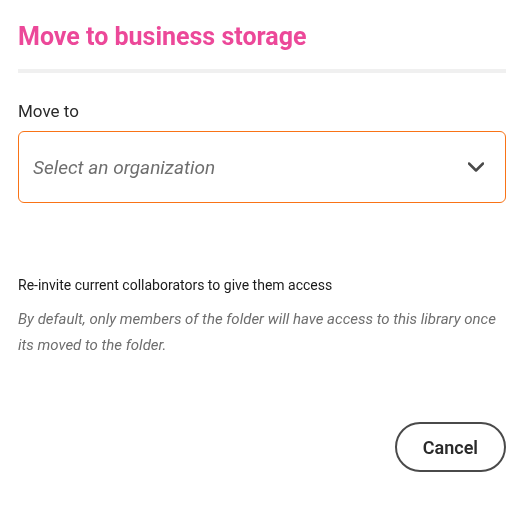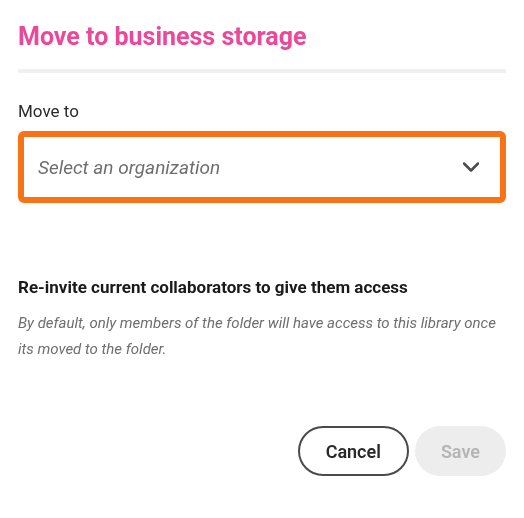--- a/index.html
+++ b/index.html
@@ -26,21 +26,21 @@
       background: #f0f0f0;
       margin-bottom: 28px;
     }
     .field-label {
       font-size: 17px;
       color: #2a2a2a;
       margin-bottom: 10px;
     }
     .select-wrapper {
       position: relative;
-      border: 6px solid #f97316;
+      border: 1px solid #f97316;
       border-radius: 6px;
       height: 72px;
       display: flex;
       align-items: center;
       padding: 0 50px 0 14px;
       cursor: pointer;
       background: #fff;
     }
     .select-placeholder {
       font-style: italic;
@@ -57,25 +57,25 @@
       display: flex;
       align-items: center;
       justify-content: center;
       color: #4a4a4a;
     }
     .chevron svg {
       width: 16px;
       height: 10px;
     }
     .section-heading {
-      font-size: 17px;
+      font-size: 14px;
       color: #1a1a1a;
       margin-top: 74px;
       margin-bottom: 14px;
-      font-weight: 700;
+      font-weight: 400;
     }
     .description {
       font-size: 15px;
       font-style: italic;
       color: #6e6e6e;
       line-height: 1.7;
     }
     .button-row {
       display: flex;
       justify-content: flex-end;
@@ -123,14 +123,13 @@
     </svg>
   </span>
 </div>
 
 <div class="section-heading">Re-invite current collaborators to give them access</div>
 
 <p class="description">By default, only members of the folder will have access to this library once its moved to the folder.</p>
 
 <div class="button-row">
   <button class="btn btn-cancel">Cancel</button>
-  <button class="btn btn-save" disabled="">Save</button>
 </div>
 
 </body></html>

